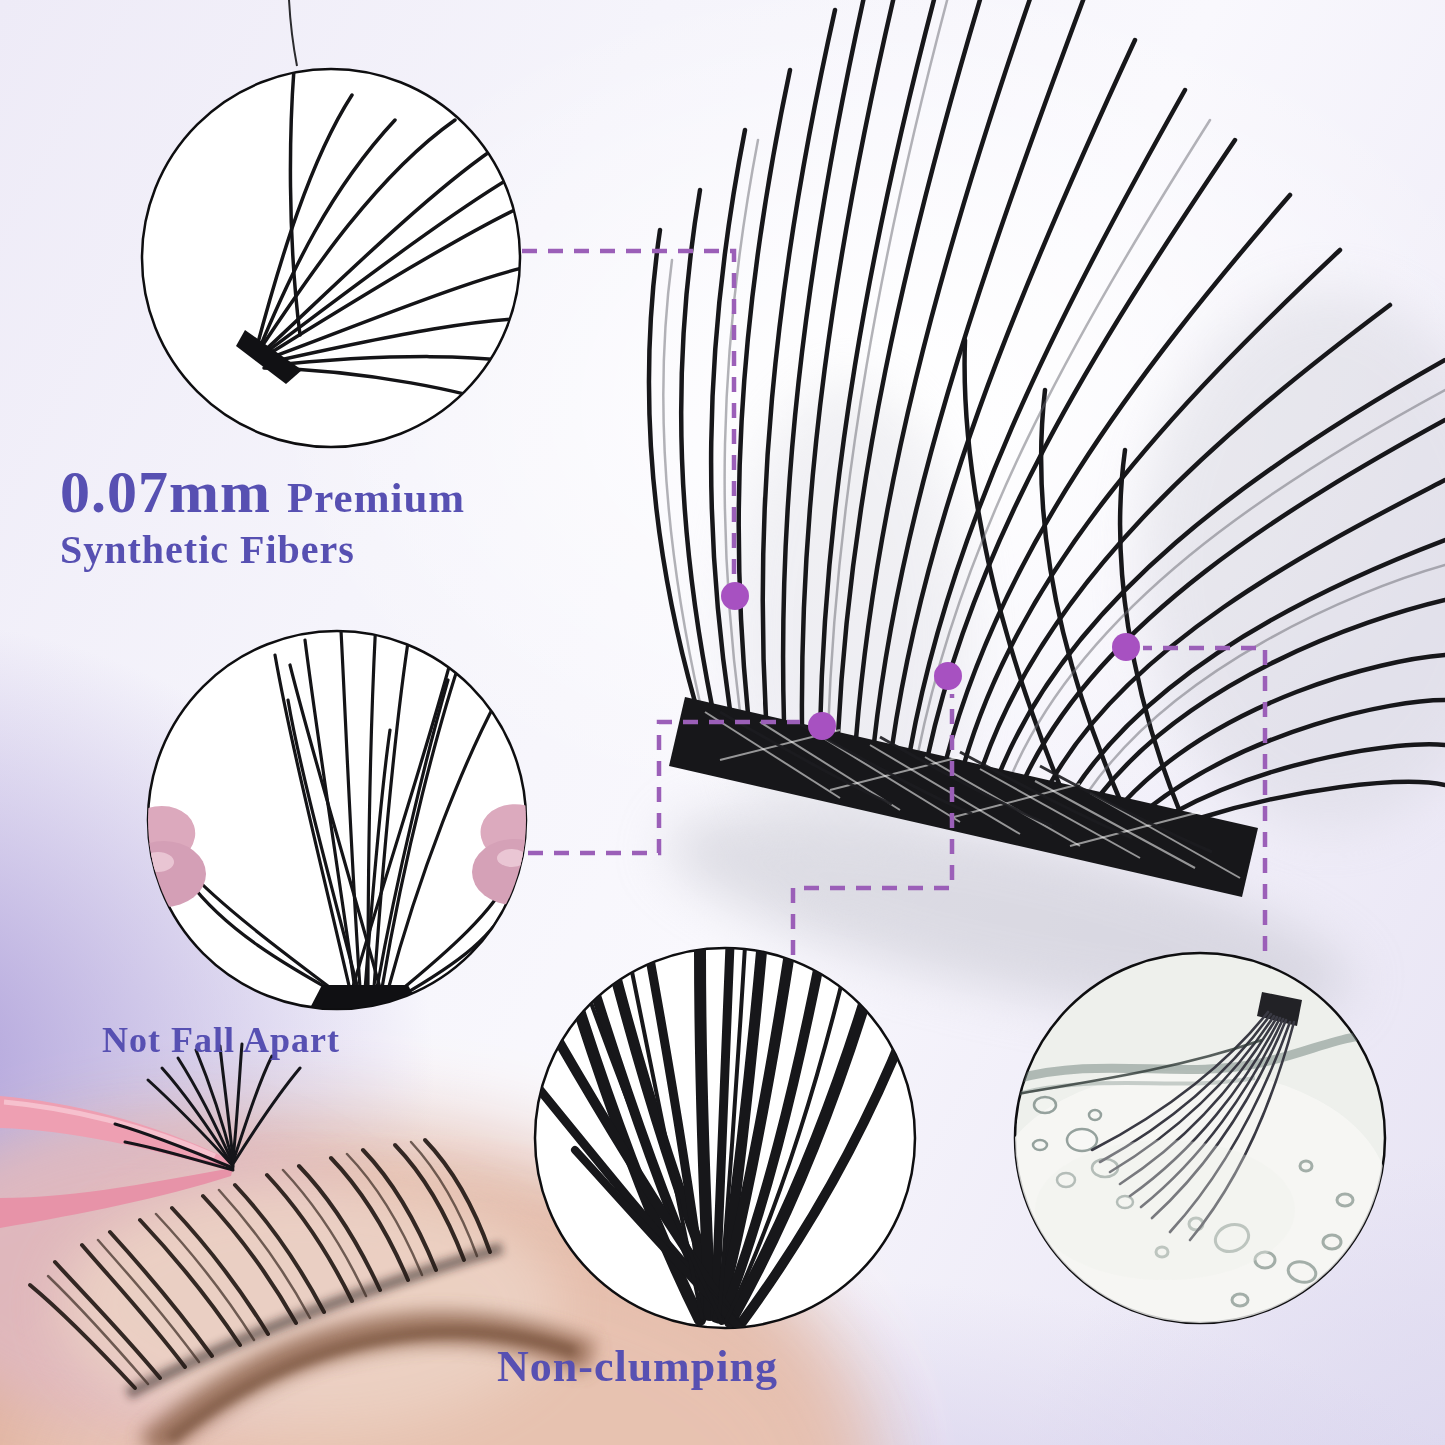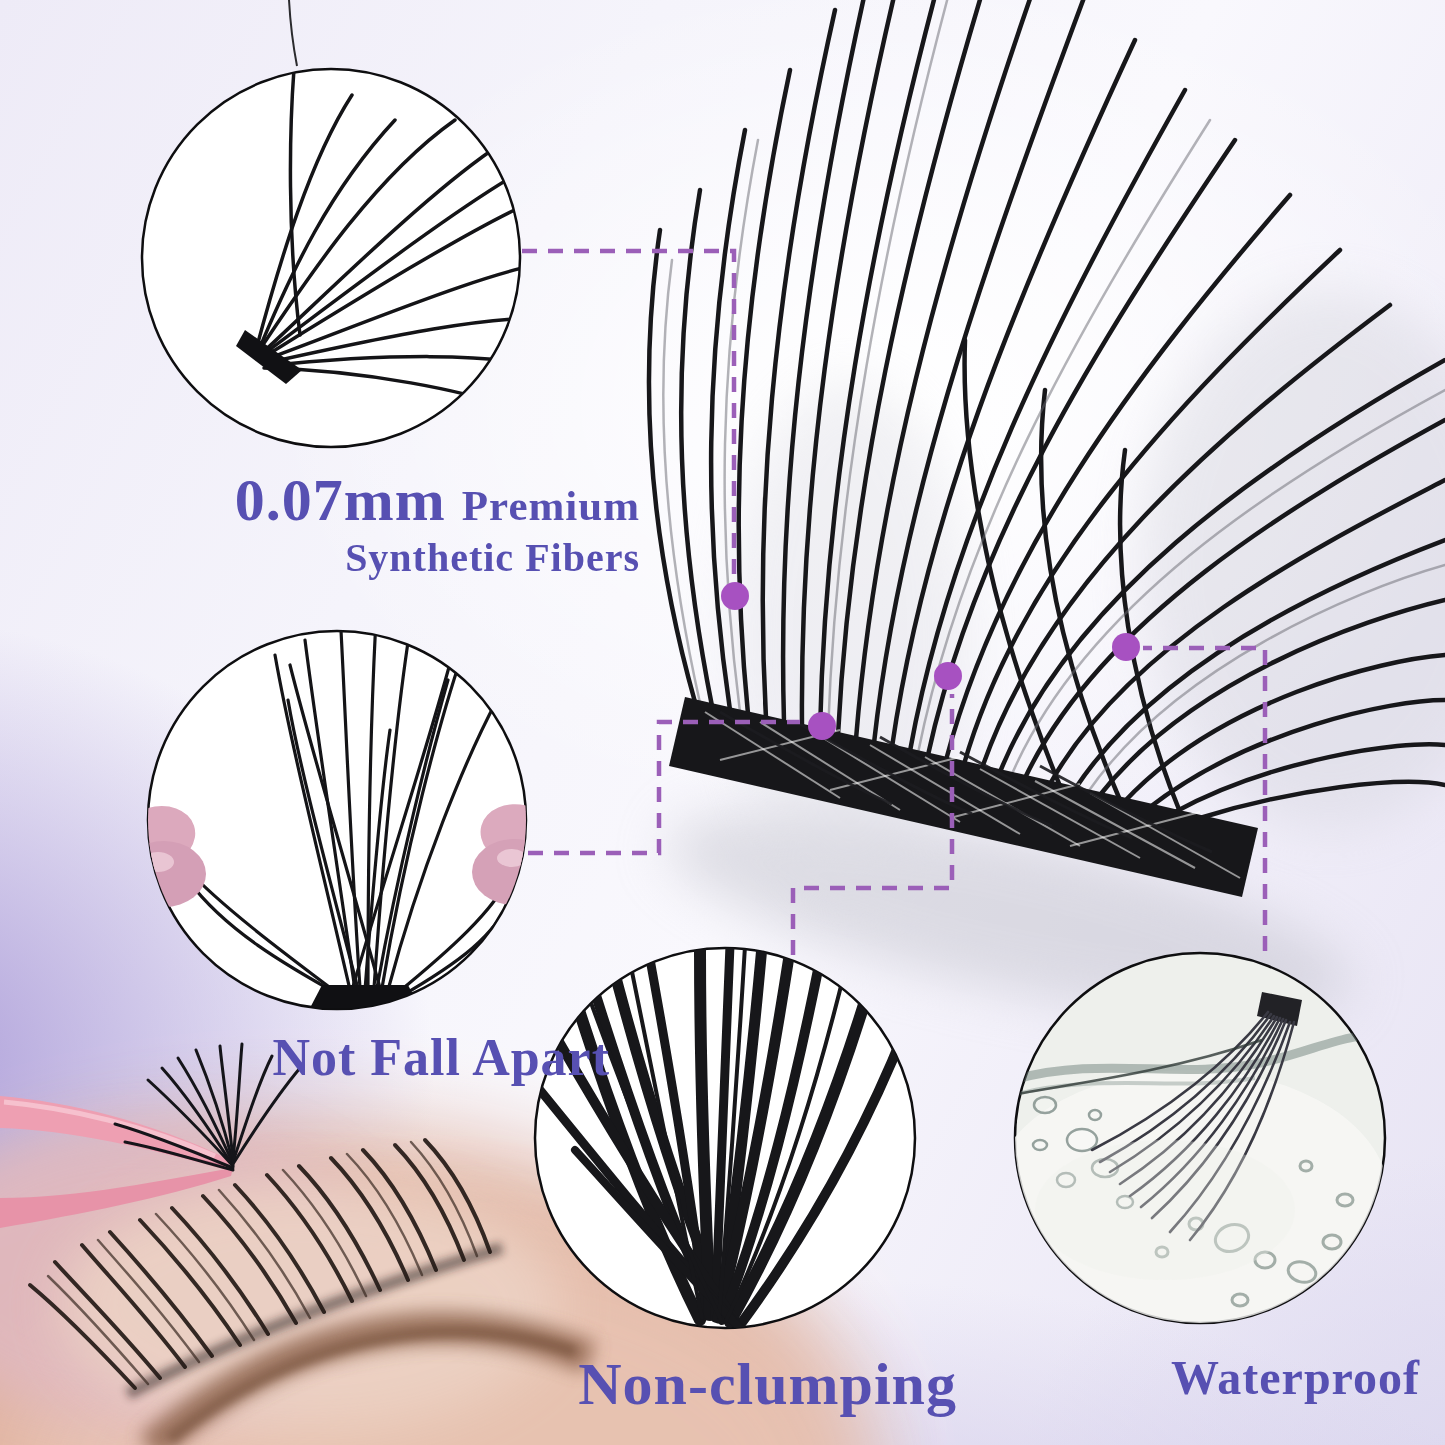--- a/index.html
+++ b/index.html
@@ -8,29 +8,29 @@
     background:
       radial-gradient(900px 620px at 62% 28%, #ffffff 0%, rgba(255,255,255,0) 70%),
       radial-gradient(1000px 820px at -8% 74%, #ab9cd8 0%, rgba(171,156,216,0) 55%),
       radial-gradient(1400px 620px at 55% 112%, #cfc8e8 0%, rgba(207,200,232,0) 55%),
       radial-gradient(760px 540px at 103% 103%, #dcd8ef 0%, rgba(220,216,239,0) 62%),
       linear-gradient(118deg, #eeebf7 0%, #f5f4fb 30%, #f9f8fd 55%, #e6e2f3 100%);
     font-family:"Liberation Serif", serif;
   }
   svg.art{position:absolute;inset:0;display:block;}
   .label{
-    position:absolute;color:#5750b2;font-weight:700;text-align:right;
-    letter-spacing:1px;line-height:1.15;white-space:nowrap;margin-top:8px;
+    position:absolute;color:#5750b2;font-weight:700;text-align:left;
+    letter-spacing:1px;line-height:1.15;white-space:nowrap;
   }
   .label .big{font-size:60px;}
   .label .med{font-size:43px;margin-left:16px;}
   .label .line2{font-size:40px;display:block;}
   .feat1{left:60px;top:458px;width:580px;}
-  .feat2{left:110px;top:1020px;width:500px;font-size:52px;}
-  .feat3{left:497px;top:1342px;width:460px;font-size:60px;}
+  .feat2{left:102px;top:1020px;width:500px;font-size:36px;}
+  .feat3{left:497px;top:1342px;width:460px;font-size:44px;}
   .feat4{left:980px;top:1342px;width:440px;font-size:48px;}
 </style>
 </head>
 <body>
 
 <div class="stage">
 
   <svg class="art" viewBox="0 0 1445 1445">
     <defs>
       <clipPath id="clipC1">
@@ -330,15 +330,14 @@
       </g>
     </g>
   </svg>
 
   <div class="label feat1">
     <span class="big">0.07mm</span><span class="med">Premium</span>
     <span class="line2">Synthetic Fibers</span>
   </div>
   <div class="label feat2">Not Fall Apart</div>
   <div class="label feat3">Non-clumping</div>
-  <div class="label feat4">Waterproof</div>
 
 </div>
 
 </body></html>

